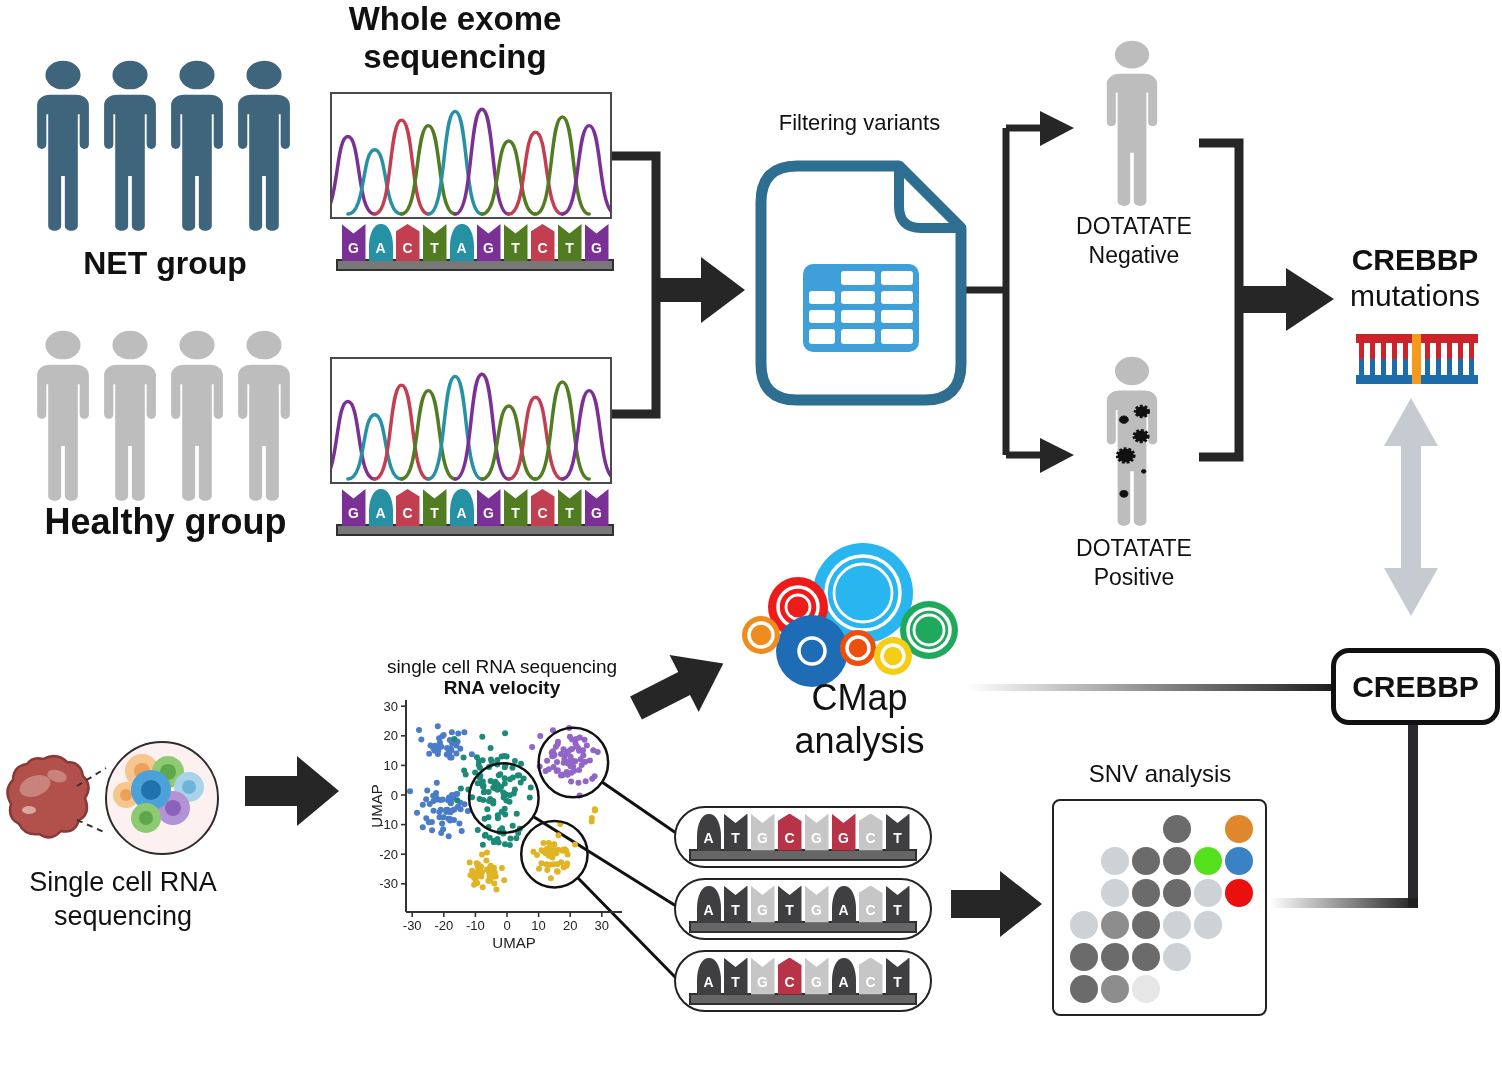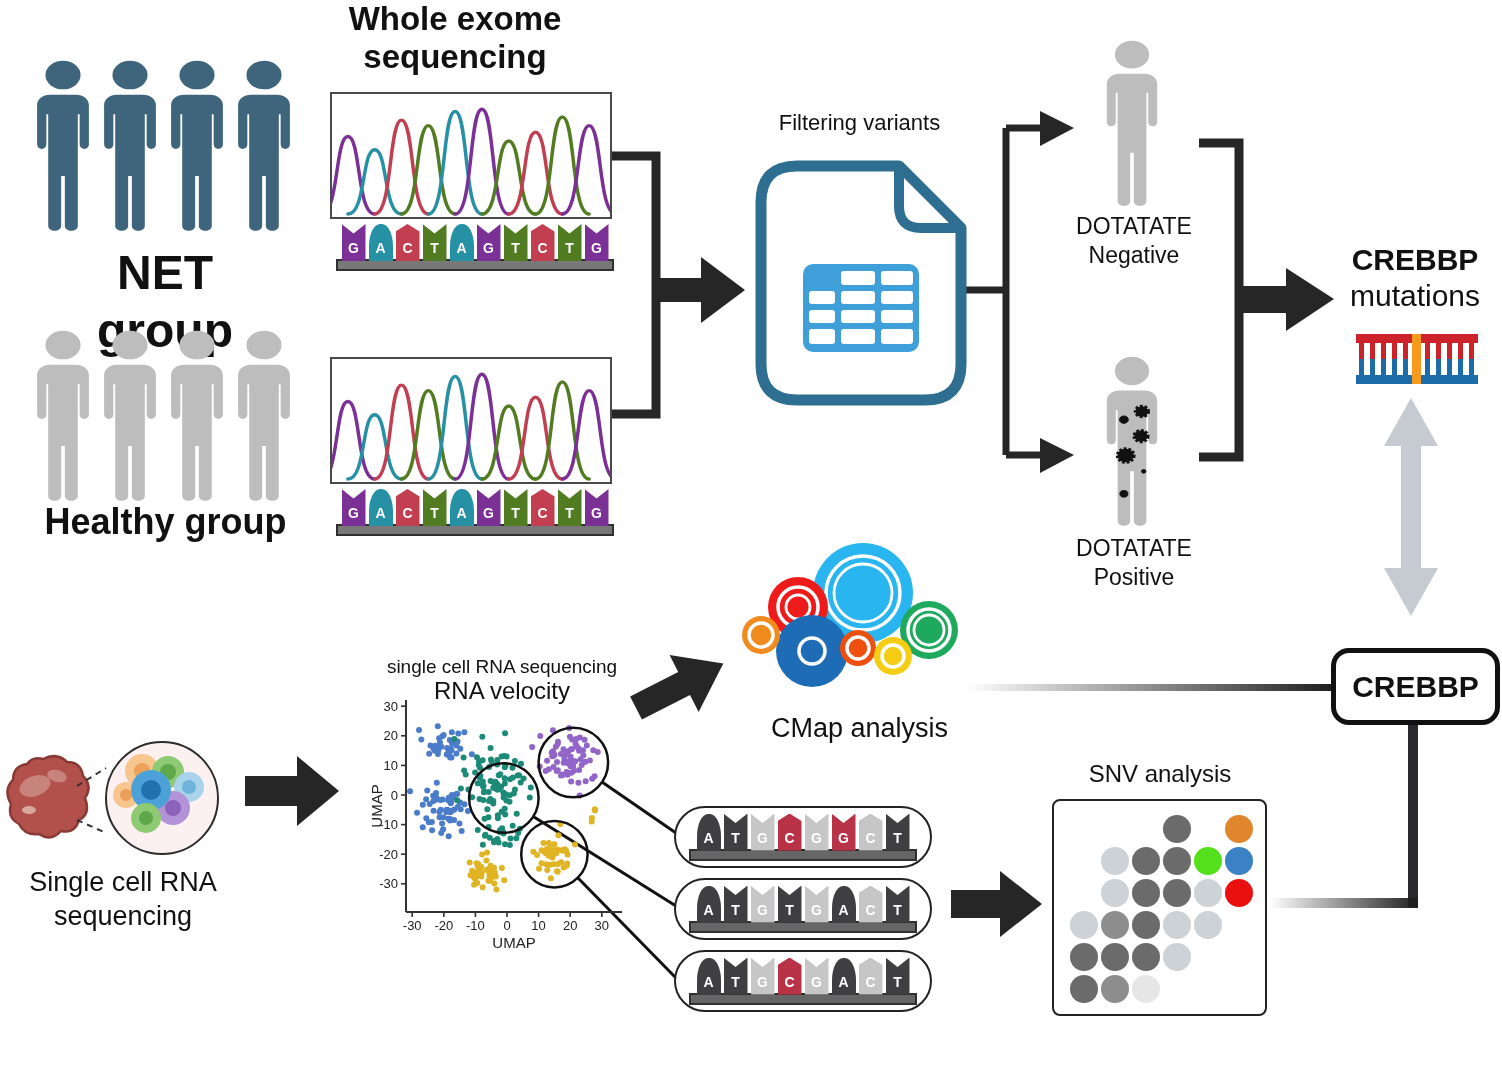--- a/index.html
+++ b/index.html
@@ -108,21 +108,21 @@
       <svg viewBox="0 0 80 235" preserveAspectRatio="none" class="person" style="color: rgb(63, 101, 124);">
         <use href="#person-shape"></use>
       </svg>
       <svg viewBox="0 0 80 235" preserveAspectRatio="none" class="person" style="color: rgb(63, 101, 124);">
         <use href="#person-shape"></use>
       </svg>
       <svg viewBox="0 0 80 235" preserveAspectRatio="none" class="person" style="color: rgb(63, 101, 124);">
         <use href="#person-shape"></use>
       </svg>
     </div>
-  <div class="abs lbl bold" style="left:45px;top:244px;width:240px;font-size:48px;">NET group</div>
+  <div class="abs lbl bold" style="left:45px;top:244px;width:240px;font-size:32px;">NET group</div>
 
   <div id="healthy-row" class="abs prow" style="left:26px;top:330px;">
       <svg viewBox="0 0 80 235" preserveAspectRatio="none" class="person" style="color: rgb(189, 189, 189);">
         <use href="#person-shape"></use>
       </svg>
       <svg viewBox="0 0 80 235" preserveAspectRatio="none" class="person" style="color: rgb(189, 189, 189);">
         <use href="#person-shape"></use>
       </svg>
       <svg viewBox="0 0 80 235" preserveAspectRatio="none" class="person" style="color: rgb(189, 189, 189);">
         <use href="#person-shape"></use>
@@ -281,21 +281,21 @@
         <circle cx="168" cy="70" r="8" fill="#8a62ba"></circle>
       <circle cx="146" cy="52" r="20" fill="#4ba1d8"></circle>
         <circle cx="146" cy="52" r="10" fill="#1f72ad"></circle>
       <circle cx="141" cy="80" r="15" fill="#8ec973"></circle>
         <circle cx="141" cy="80" r="7" fill="#5ea84a"></circle>
     </g>
   </svg>
   <div class="abs lbl" style="left:8px;top:866px;width:230px;font-size:27px;line-height:1.25;">Single cell RNA sequencing</div>
 
   <div class="abs lbl" style="left:362px;top:656px;width:280px;font-size:19px;">single cell RNA sequencing</div>
-  <div class="abs lbl" style="left:362px;top:677px;width:280px;font-size:24px;">RNA velocity</div>
+  <div class="abs lbl" style="left:362px;top:677px;width:280px;font-size:19px;font-weight:bold;">RNA velocity</div>
   <svg id="umap-plot" class="abs" style="left:372px;top:696px;" width="262" height="262" viewBox="0 0 262 262">
       <line x1="34" y1="4" x2="34" y2="216" stroke="#333" stroke-width="2"></line>
       <line x1="34" y1="216" x2="250" y2="216" stroke="#333" stroke-width="2"></line>
       <line x1="29" y1="10.200000000000003" x2="34" y2="10.200000000000003" stroke="#333" stroke-width="1.6"></line>
       <text x="26" y="14.700000000000003" text-anchor="end" font-size="13" font-family="&quot;Liberation Sans&quot;,sans-serif" fill="#222">30</text>
       <line x1="29" y1="39.8" x2="34" y2="39.8" stroke="#333" stroke-width="1.6"></line>
       <text x="26" y="44.3" text-anchor="end" font-size="13" font-family="&quot;Liberation Sans&quot;,sans-serif" fill="#222">20</text>
       <line x1="29" y1="69.4" x2="34" y2="69.4" stroke="#333" stroke-width="1.6"></line>
       <text x="26" y="73.9" text-anchor="end" font-size="13" font-family="&quot;Liberation Sans&quot;,sans-serif" fill="#222">10</text>
       <line x1="29" y1="99" x2="34" y2="99" stroke="#333" stroke-width="1.6"></line>
@@ -677,21 +677,21 @@
       <circle cx="184.5440501794202" cy="156.91466927291748" r="3" fill="#e0b422"></circle>
       <circle cx="219.85574818631946" cy="121.99400319374864" r="3" fill="#e0b422"></circle>
       <circle cx="222.8334857637122" cy="113.22935679129449" r="3" fill="#e0b422"></circle>
       <circle cx="219.66970821385917" cy="125.5606321330797" r="3" fill="#e0b422"></circle>
       <circle cx="222.9897242658928" cy="114.53487547833451" r="3" fill="#e0b422"></circle>
       <circle cx="131.84" cy="101.96" r="34.760000000000005" fill="none" stroke="#111" stroke-width="2.5"></circle>
       <circle cx="201.36" cy="66.44" r="34.760000000000005" fill="none" stroke="#111" stroke-width="2.5"></circle>
       <circle cx="182.4" cy="158.2" r="33.18" fill="none" stroke="#111" stroke-width="2.5"></circle>
     </svg>
 
-  <div class="abs lbl" style="left:752px;top:712px;width:215px;font-size:27px;">CMap analysis</div>
+  <div class="abs lbl" style="left:752px;top:676px;width:215px;font-size:36px;">CMap analysis</div>
 
   <div class="abs pill" style="left:674px;top:806px;">
     <div class="tiles">
         <div class="tile arch" style="background: rgb(63, 63, 66);">A</div>
         <div class="tile notch" style="background: rgb(63, 63, 66);">T</div>
         <div class="tile notch" style="background: rgb(198, 198, 198);">G</div>
         <div class="tile point" style="background: rgb(185, 51, 72);">C</div>
         <div class="tile notch" style="background: rgb(198, 198, 198);">G</div>
         <div class="tile notch" style="background: rgb(185, 51, 72);">G</div>
         <div class="tile point" style="background: rgb(198, 198, 198);">C</div>

